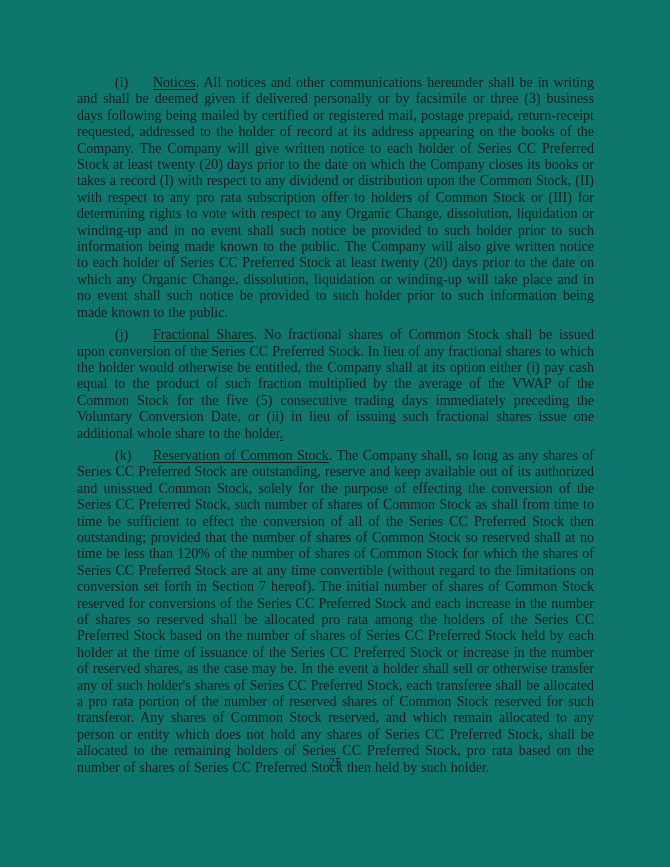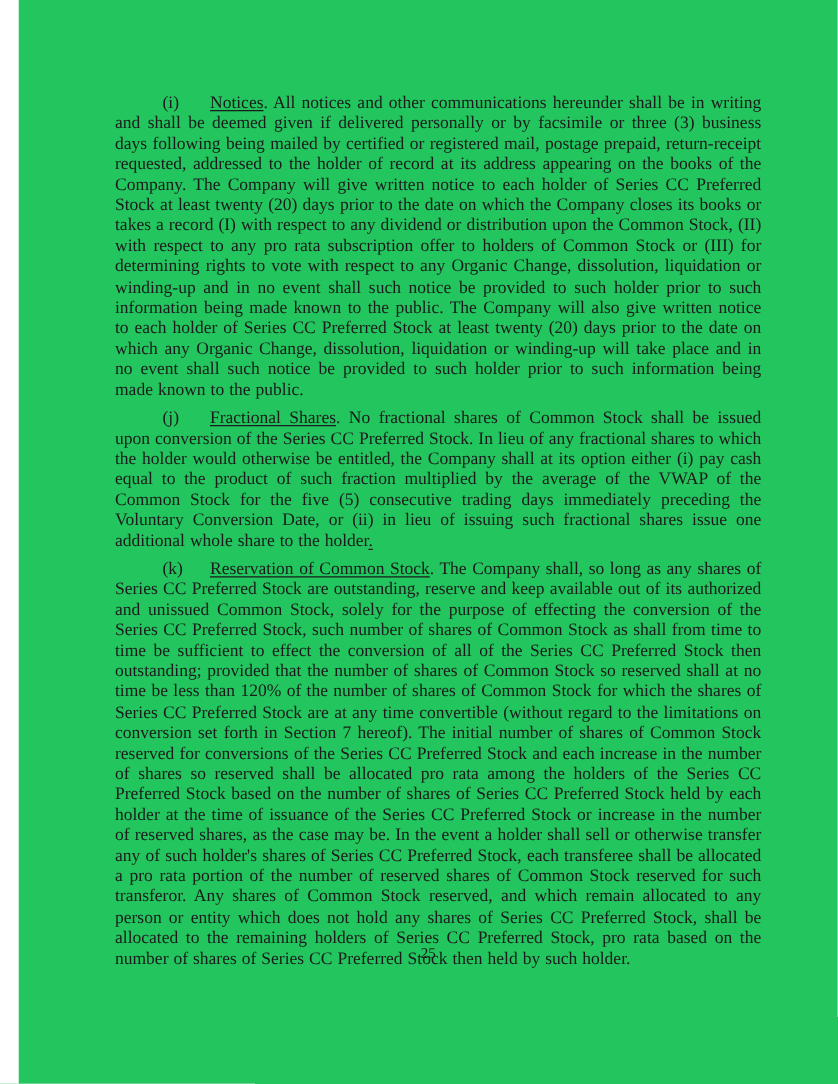--- a/index.html
+++ b/index.html
@@ -8,22 +8,21 @@
     height: 867px;
     background: #ffffff;
     position: relative;
     overflow: hidden;
     font-family: "Liberation Serif", serif;
     color: #1b1b1b;
   }
   .page {
     position: absolute;
     inset: 0;
-    background: #22c55e;
-    margin-left: 15px;
+    background: #0f766e;
   }
   .content {
     position: absolute;
     left: 77px;
     top: 75px;
     width: 517px;
   }
   p.para {
     margin: 0;
     text-align: justify;

